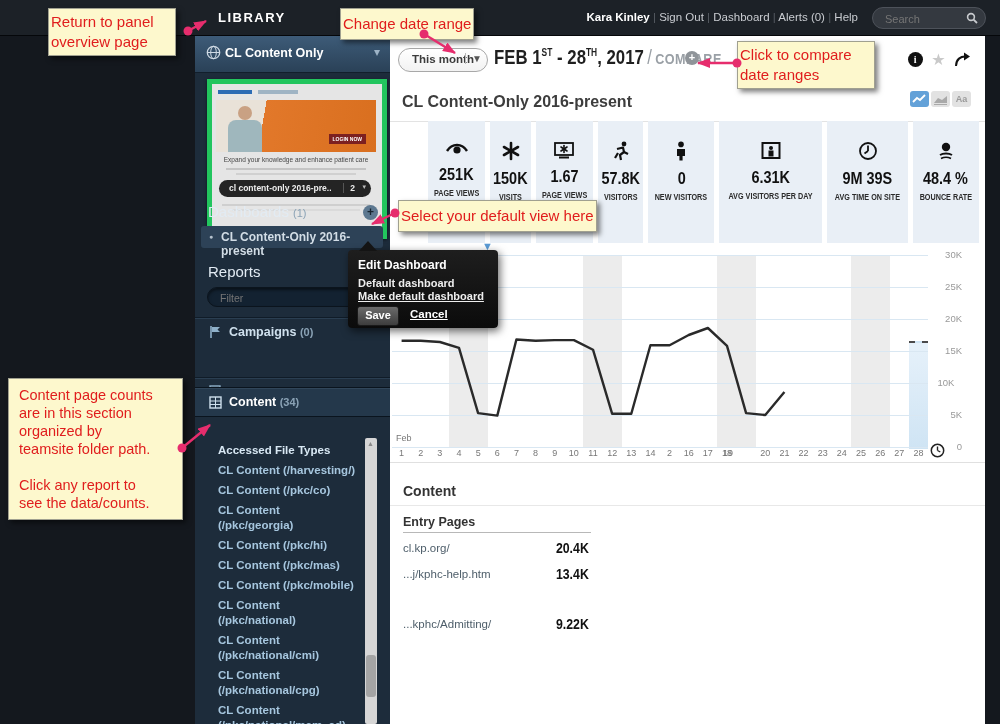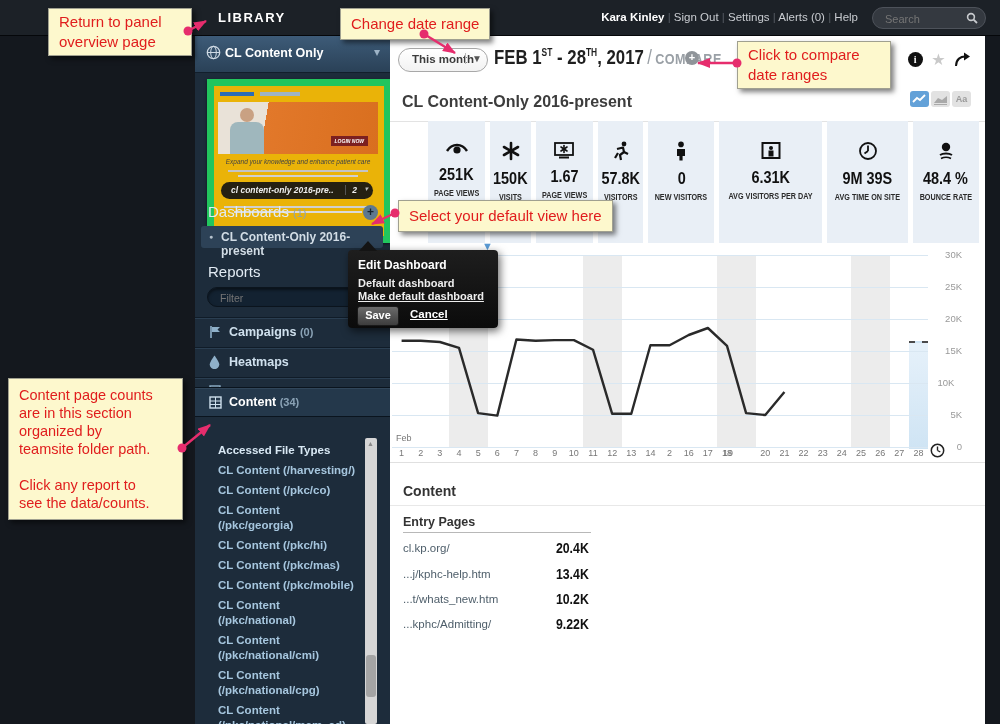--- a/index.html
+++ b/index.html
@@ -18,21 +18,21 @@
   #searchbox{right:14px;top:7px;width:112px;height:20px;background:#343940;border:1px solid #4d525a;border-radius:11px;}
   #searchbox input{position:absolute;left:10px;top:2px;width:78px;height:15px;background:transparent;border:none;outline:none;color:#c7cacd;font-size:11px;font-family:"Liberation Sans",sans-serif;}
   #searchbox svg{position:absolute;right:7px;top:4px;}
 
   
   #sidebar{left:195px;top:35px;width:195px;height:689px;background:#1d2c3b;overflow:hidden;z-index:5;}
   #sbhead{left:0;top:0;width:195px;height:37px;background:linear-gradient(#3e5c79,#2a4157);border-bottom:1px solid #121f2c;}
   #sbhead .t{position:absolute;left:30px;top:11px;color:#fff;font-weight:bold;font-size:12.5px;}
   #sbhead .g{position:absolute;left:11px;top:10px;}
   #sbhead .car{position:absolute;right:10px;top:10px;color:#9db3c6;font-size:12px;cursor:pointer;}
-  #thumbcard{left:12px;top:44px;width:170px;height:150px;background:#eab308;border:7px solid #22c55e;box-shadow:0 1px 3px rgba(0,0,0,.5);font-style:italic;}
+  #thumbcard{left:12px;top:44px;width:170px;height:150px;background:#e5e5e5;border:5px solid #22c55e;box-shadow:0 1px 3px rgba(0,0,0,.5);}
   .mock-head{position:absolute;left:4px;top:4px;width:160px;height:9px;}
   .mock-head .b1{position:absolute;left:2px;top:2px;width:34px;height:4px;background:#2b6cb5;}
   .mock-head .b2{position:absolute;left:42px;top:2px;width:40px;height:4px;background:#9fb4c4;}
   .mock-hero{position:absolute;left:4px;top:16px;width:160px;height:52px;background:linear-gradient(100deg,#e9e2d8 0%,#e9e2d8 30%,#e2782a 30%,#d96f1f 100%);}
   .mock-person-head{position:absolute;left:22px;top:6px;width:14px;height:14px;border-radius:50%;background:#c9a183;}
   .mock-person-body{position:absolute;left:12px;top:20px;width:34px;height:32px;border-radius:8px 8px 0 0;background:#9fb7bd;}
   .mock-login{position:absolute;right:10px;bottom:8px;background:#7c2020;color:#fff;font-size:5px;padding:2px 4px;font-weight:bold;}
   .mock-tag{position:absolute;left:4px;top:72px;width:160px;text-align:center;font-size:6.5px;color:#444;}
   .mock-l1{position:absolute;left:14px;top:84px;width:140px;height:2px;background:#c4c4c4;}
   .mock-l2{position:absolute;left:24px;top:89px;width:120px;height:2px;background:#d0d0d0;}
@@ -121,34 +121,34 @@
   
   #popup{left:348px;top:250px;width:150px;height:78px;background:linear-gradient(#1e1e1e,#0b0b0b);border-radius:4px;box-shadow:2px 3px 8px rgba(0,0,0,.6);z-index:40;}
   #popup .ptr{position:absolute;top:-9px;left:11px;width:0;height:0;border-left:9px solid transparent;border-right:9px solid transparent;border-bottom:10px solid #141414;}
   #popup .t1{position:absolute;left:10px;top:8px;color:#fff;font-size:12px;font-weight:bold;}
   #popup .t2{position:absolute;left:10px;top:27px;color:#eee;font-size:11px;font-weight:bold;}
   #popup .lk{position:absolute;left:10px;top:40px;color:#eee;font-size:11px;font-weight:bold;text-decoration:underline;cursor:pointer;}
   #popup .sv{position:absolute;left:9px;top:56px;width:40px;height:18px;background:linear-gradient(#6b6b6b,#3d3d3d);border:1px solid #1a1a1a;border-radius:3px;color:#fff;font-size:11px;font-weight:bold;text-align:center;line-height:17px;cursor:pointer;}
   #popup .cn{position:absolute;left:62px;top:58px;color:#fff;font-size:11.5px;font-weight:bold;text-decoration:underline;cursor:pointer;}
 
   
-  .note{position:absolute;background:#fdf8cd;border:1px solid #a0a090;box-shadow:3px 3px 5px rgba(0,0,0,.5);color:#e01d1d;font-size:15px;line-height:20px;padding:3px 10px;white-space:pre-line;z-index:55;}
+  .note{position:absolute;background:#fdf8cd;border:1px solid #a0a090;box-shadow:3px 3px 5px rgba(0,0,0,.5);color:#e01d1d;font-size:15px;line-height:20px;padding:3px 2px;white-space:pre-line;z-index:55;}
   #note2,#note4{line-height:24px;white-space:nowrap;}
   #note5{font-size:14.5px;line-height:18px;padding:7px 10px;}
   #arrows{position:absolute;left:0;top:0;z-index:60;pointer-events:none;}
 </style>
 </head>
 <body>
 
 <div id="page">
 
   <div id="topbar" class="abs">
     <div id="brand" class="abs">LIBRARY</div>
     <div id="usermenu" class="abs">
-      <span class="item uname">Kara Kinley</span><span class="item">Sign Out</span><span class="item">Settings</span><span class="item">Alerts (0)</span><span class="item">Help</span>
+      <span class="item uname">Kara Kinley</span><span class="item">Sign Out</span><span class="item">Dashboard</span><span class="item">Alerts (0)</span><span class="item">Help</span>
     </div>
     <div id="searchbox" class="abs">
       <input placeholder="Search" style="">
       <svg width="12" height="12" viewBox="0 0 12 12">
           <circle cx="5" cy="5" r="3.4" fill="none" stroke="#c7cacd" stroke-width="1.6"></circle>
           <line x1="7.6" y1="7.6" x2="11" y2="11" stroke="#c7cacd" stroke-width="1.8"></line>
         </svg>
     </div>
   </div>
 
@@ -200,26 +200,20 @@
       <input placeholder="Filter" style="">
     </div>
 
     <div class="nav-row abs" style="top:282px;padding-left:37px;">
       <span class="ic"><svg width="13" height="14" viewBox="0 0 13 14">
             <line x1="2" y1="1" x2="2" y2="13" stroke="#8fb0c9" stroke-width="1.6"></line>
             <path d="M3 2 h8 l-2.5 2.5 L11 7 H3 Z" fill="#8fb0c9"></path>
           </svg></span>
       <span class="lb"><span>Campaigns</span> <span class="sb-count">(0)</span></span>
       <div class="plus-circle" style="right:12px;top:7px;">+</div>
-    </div>
-    <div class="nav-row abs" style="top:312px;">
-      <span class="ic"><svg width="11" height="14" viewBox="0 0 12 14">
-            <path d="M6 0 C6 0 0.8 7 0.8 9.6 a5.2 5.2 0 0 0 10.4 0 C11.2 7 6 0 6 0 Z" fill="#8fb0c9"></path>
-          </svg></span>
-      <span class="lb"><span>Heatmaps</span> <span class="sb-count"></span></span>
     </div>
     <div class="nav-row abs" style="top:342px;">
       <span class="ic"><svg width="12" height="14" viewBox="0 0 12 14">
             <rect x="1" y="1" width="10" height="12" fill="none" stroke="#8fb0c9" stroke-width="1.4"></rect>
             <line x1="3" y1="4" x2="9" y2="4" stroke="#8fb0c9"></line>
             <line x1="3" y1="7" x2="9" y2="7" stroke="#8fb0c9"></line>
             <line x1="3" y1="10" x2="7" y2="10" stroke="#8fb0c9"></line>
           </svg></span>
       <span class="lb"><span>ClinicalLibrary</span> <span class="sb-count">(3)</span></span>
     </div>
@@ -441,24 +435,20 @@
     <div id="c-sub" class="abs">Entry Pages</div>
     <div id="c-subline" class="abs"></div>
     <div class="c-row" style="top:505px;">
       <span class="nm">cl.kp.org/</span>
         <span class="vl"><span class="condc">20.4K</span></span>
     </div>
     <div class="c-row" style="top:531px;">
       <span class="nm">...j/kphc-help.htm</span>
         <span class="vl"><span class="condc">13.4K</span></span>
     </div>
-    <div class="c-row" style="top:556px;">
-      <span class="nm">...t/whats_new.htm</span>
-        <span class="vl"><span class="condc">10.2K</span></span>
-    </div>
     <div class="c-row" style="top:581px;">
       <span class="nm">...kphc/Admitting/</span>
         <span class="vl"><span class="condc">9.22K</span></span>
     </div>
   </div>
 
   <div id="rightstrip" class="abs"></div>
 
   <div id="popup" class="abs">
     <div class="ptr"></div>

